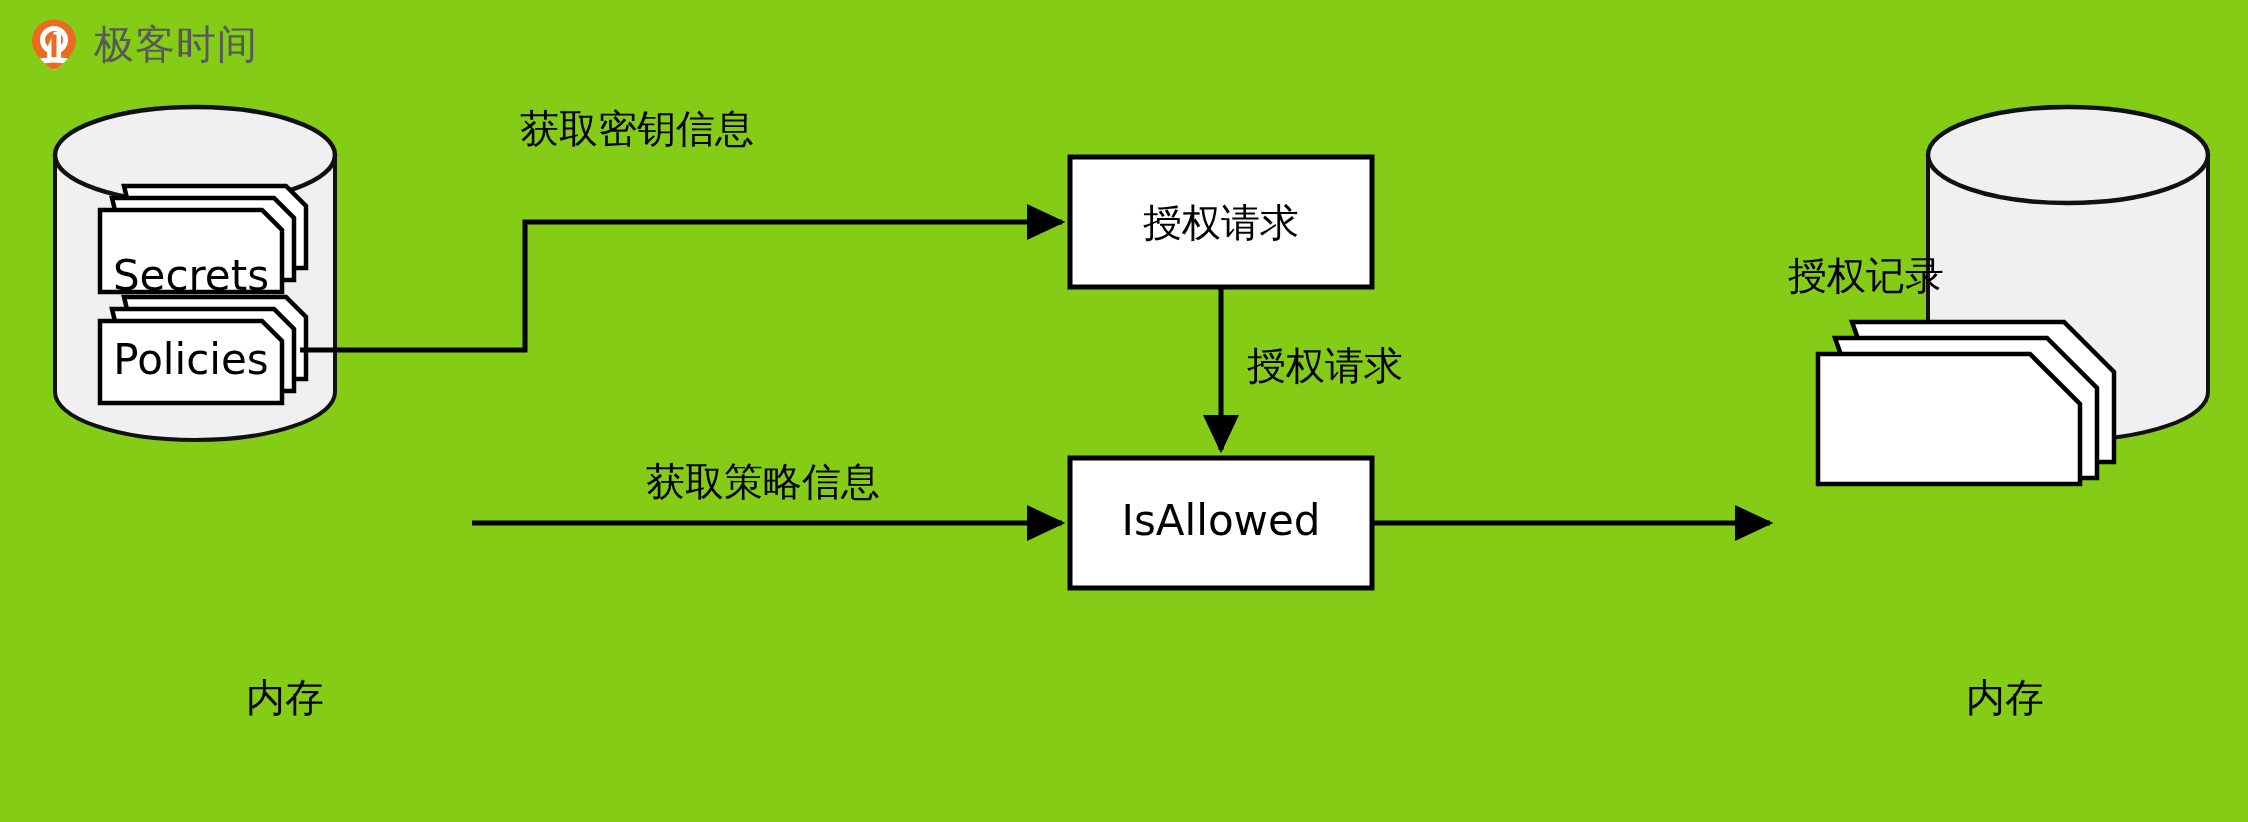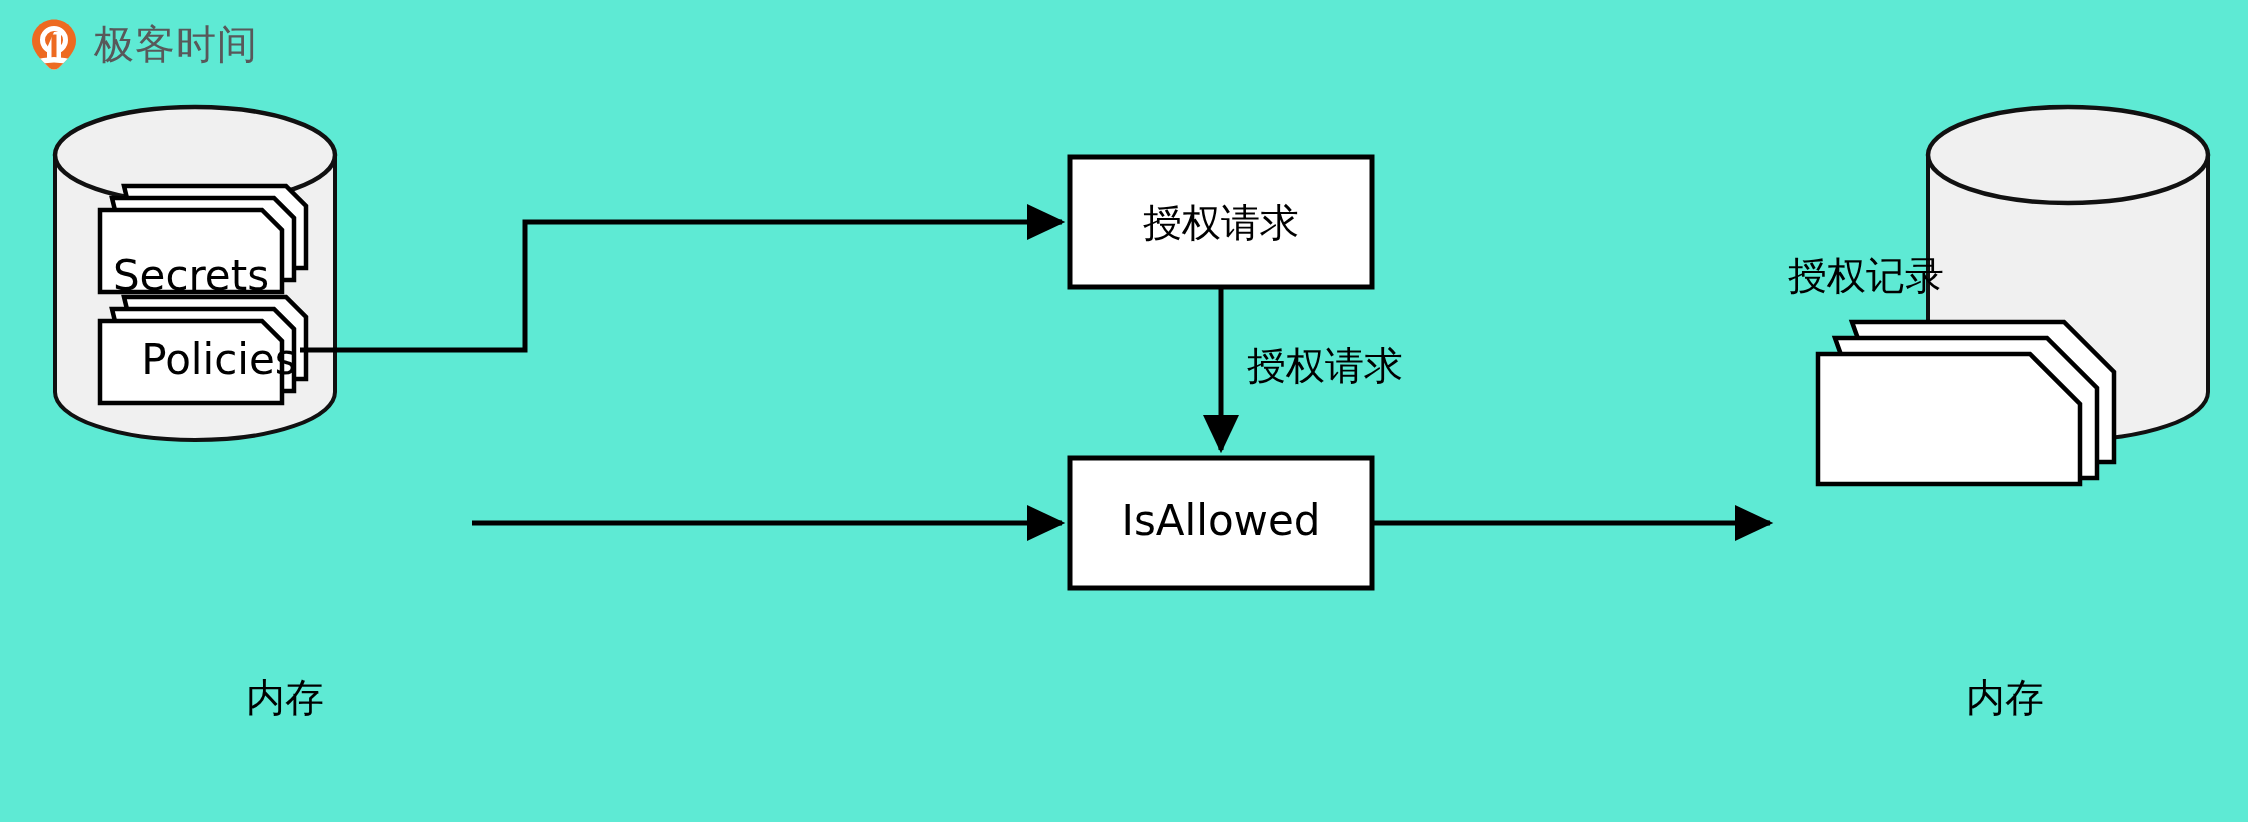--- a/index.html
+++ b/index.html
@@ -7,21 +7,21 @@
     padding: 0;
     background: #ffffff;
   }
   body {
     font-family: "Liberation Sans", "DejaVu Sans", sans-serif;
   }
   #stage {
     position: relative;
     width: 2248px;
     height: 822px;
-    background: #5eead4;
+    background: #84cc16;
     overflow: hidden;
   }
 
   
   #logo {
     position: absolute;
     left: 28px;
     top: 18px;
     display: flex;
     align-items: center;
@@ -140,29 +140,31 @@
 
     <path d="M 1221 287 L 1221 450" fill="none" stroke="#000000" stroke-width="5" marker-end="url(#arrow)"></path>
 
     <path d="M 472 523 L 1062 523" fill="none" stroke="#000000" stroke-width="5" marker-end="url(#arrow)"></path>
 
     <path d="M 1372 523 L 1770 523" fill="none" stroke="#000000" stroke-width="5" marker-end="url(#arrow)"></path>
   </svg>
 
   <div class="lbl latin center-x" style="left:191px; top:228px;margin-top:27px;">Secrets</div>
 
-  <div class="lbl latin center-x" style="left:191px; top:339px;margin-left:28px;">Policies</div>
+  <div class="lbl latin center-x" style="left:191px; top:339px;">Policies</div>
 
   <div class="lbl cjk center-x" style="left:1866px; top:256px;">授权记录</div>
 
   <div class="lbl cjk center-x" style="left:1221px; top:203px;">授权请求</div>
 
   <div class="lbl latin center-x" style="left:1221px; top:500px;">IsAllowed</div>
 
+  <div class="lbl cjk center-x" style="left:637px; top:109px;">获取密钥信息</div>
 
   <div class="lbl cjk center-x" style="left:1325px; top:346px;">授权请求</div>
 
+  <div class="lbl cjk center-x" style="left:763px; top:462px;">获取策略信息</div>
 
   <div class="lbl cjk center-x" style="left:285px; top:678px;">内存</div>
 
   <div class="lbl cjk center-x" style="left:2005px; top:678px;">内存</div>
 
 </div>
 
 </body></html>

